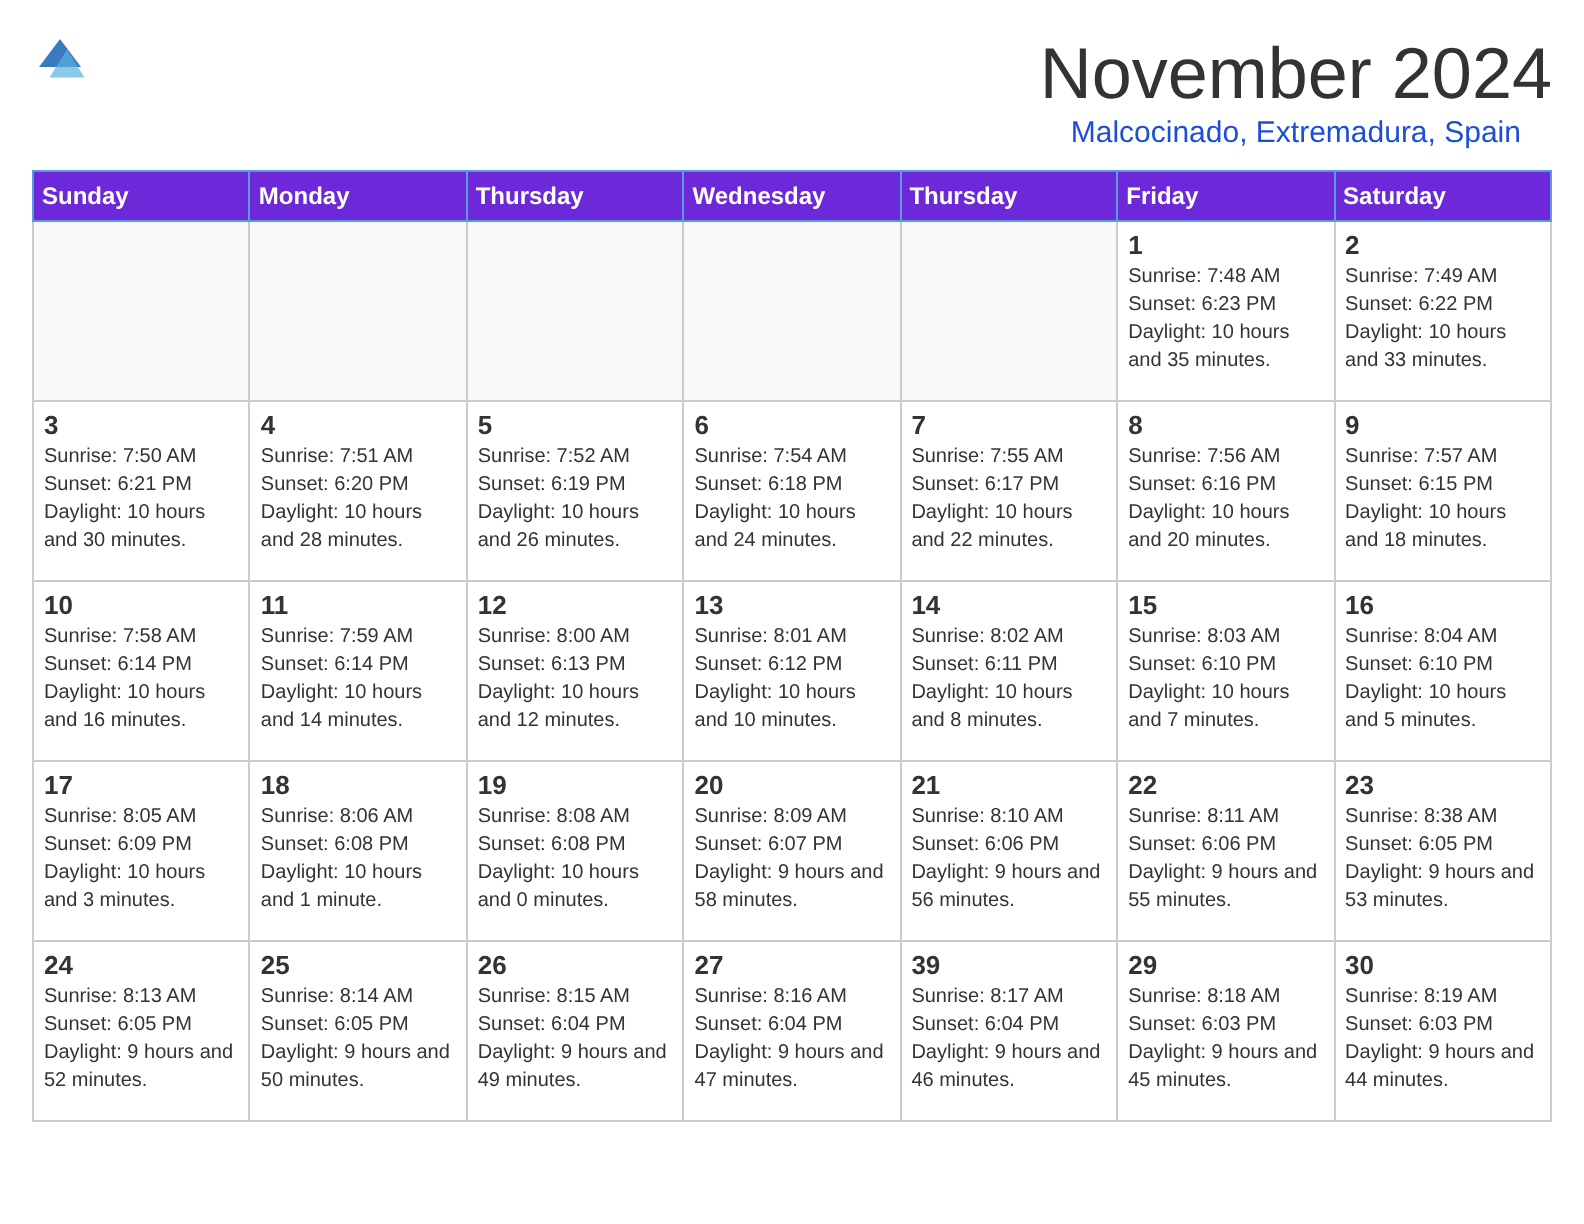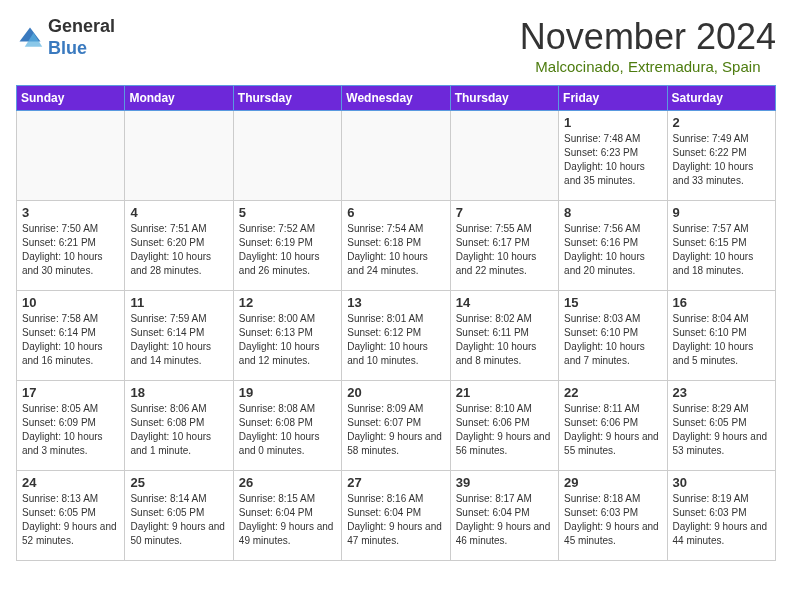--- a/index.html
+++ b/index.html
@@ -35,21 +35,21 @@
     .title-block {
       text-align: center;
     }
     .month-title {
       font-size: 36px;
       font-weight: normal;
       color: #333;
     }
     .location {
       font-size: 15px;
-      color: #4d7c0f;
+      color: #1d4ed8;
     }
     .calendar {
       width: 100%;
       border-collapse: collapse;
       table-layout: fixed;
     }
     .calendar th {
       background: #6d28d9;
       color: #fff;
       font-size: 12px;
@@ -87,24 +87,20 @@
   </style>
 </head>
 <body>
 
 <div class="header">
   <div class="logo">
     <svg class="logo-icon" viewBox="0 0 32 32">
       <polygon points="16,4 28,20 4,20" fill="#3a7abf"></polygon>
       <polygon points="20,10 30,26 10,26" fill="#5ab0e0" opacity="0.7"></polygon>
     </svg>
-    <div class="logo-text">
-      <span class="logo-general">General</span><br>
-      <span class="logo-blue">Blue</span>
-    </div>
   </div>
   <div class="title-block">
     <div class="month-title">November 2024</div>
     <div class="location">Malcocinado, Extremadura, Spain</div>
   </div>
 </div>
 
 <table class="calendar">
   <thead>
     <tr>
@@ -257,21 +253,21 @@
 Daylight: 9 hours and 56 minutes.</div>
         </td>
         <td>
           <span class="day-number">22</span>
           <div class="day-info" style="white-space: pre-line;">Sunrise: 8:11 AM
 Sunset: 6:06 PM
 Daylight: 9 hours and 55 minutes.</div>
         </td>
         <td>
           <span class="day-number">23</span>
-          <div class="day-info" style="white-space: pre-line;">Sunrise: 8:29 AM
+          <div class="day-info" style="white-space: pre-line;">Sunrise: 8:38 AM
 Sunset: 6:05 PM
 Daylight: 9 hours and 53 minutes.</div>
         </td>
       </tr>
       <tr>
         <td>
           <span class="day-number">24</span>
           <div class="day-info" style="white-space: pre-line;">Sunrise: 8:13 AM
 Sunset: 6:05 PM
 Daylight: 9 hours and 52 minutes.</div>

